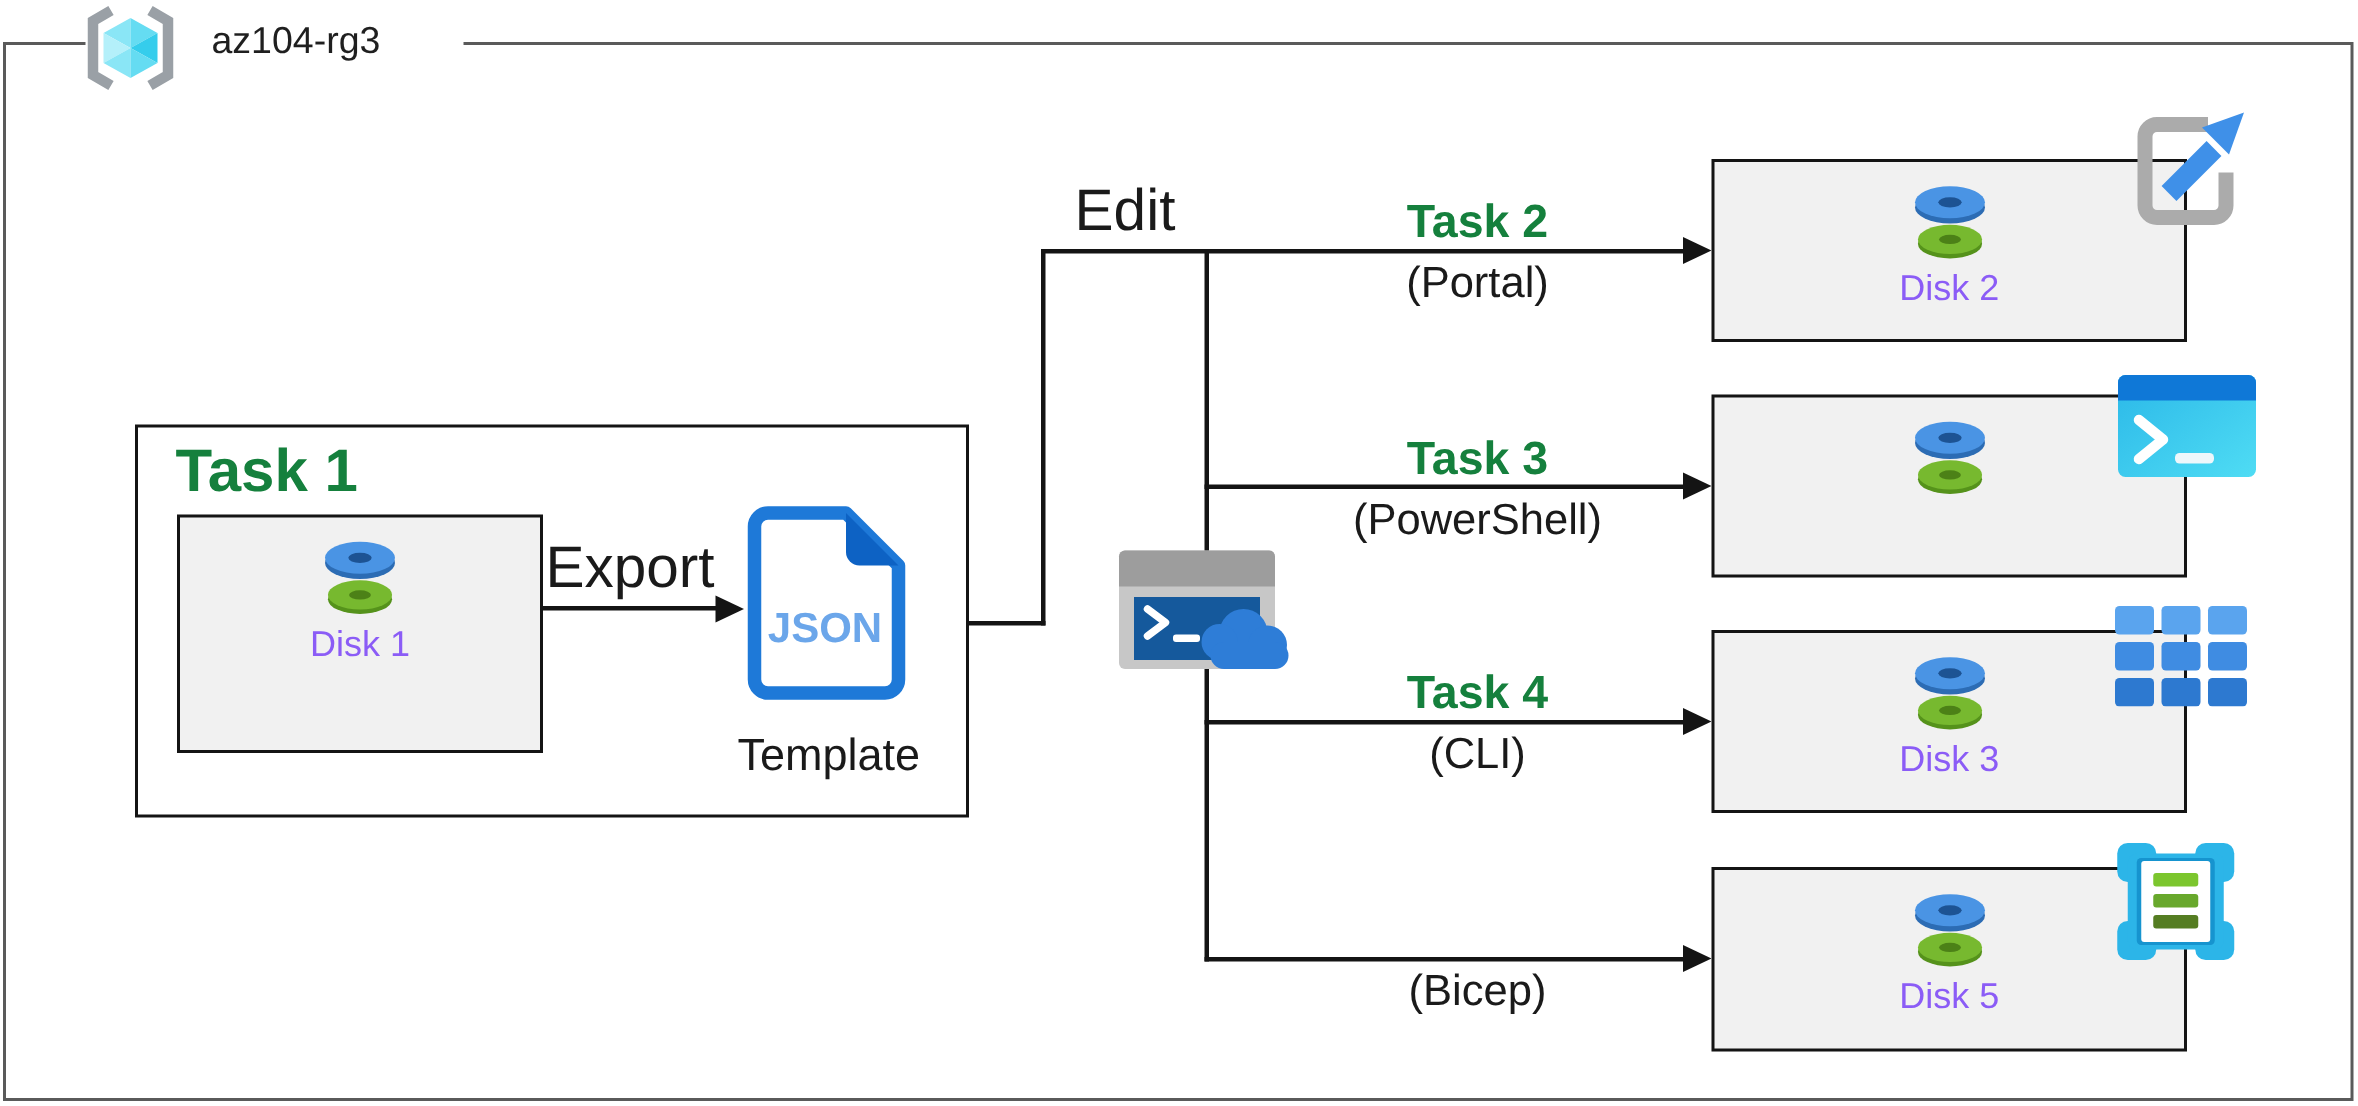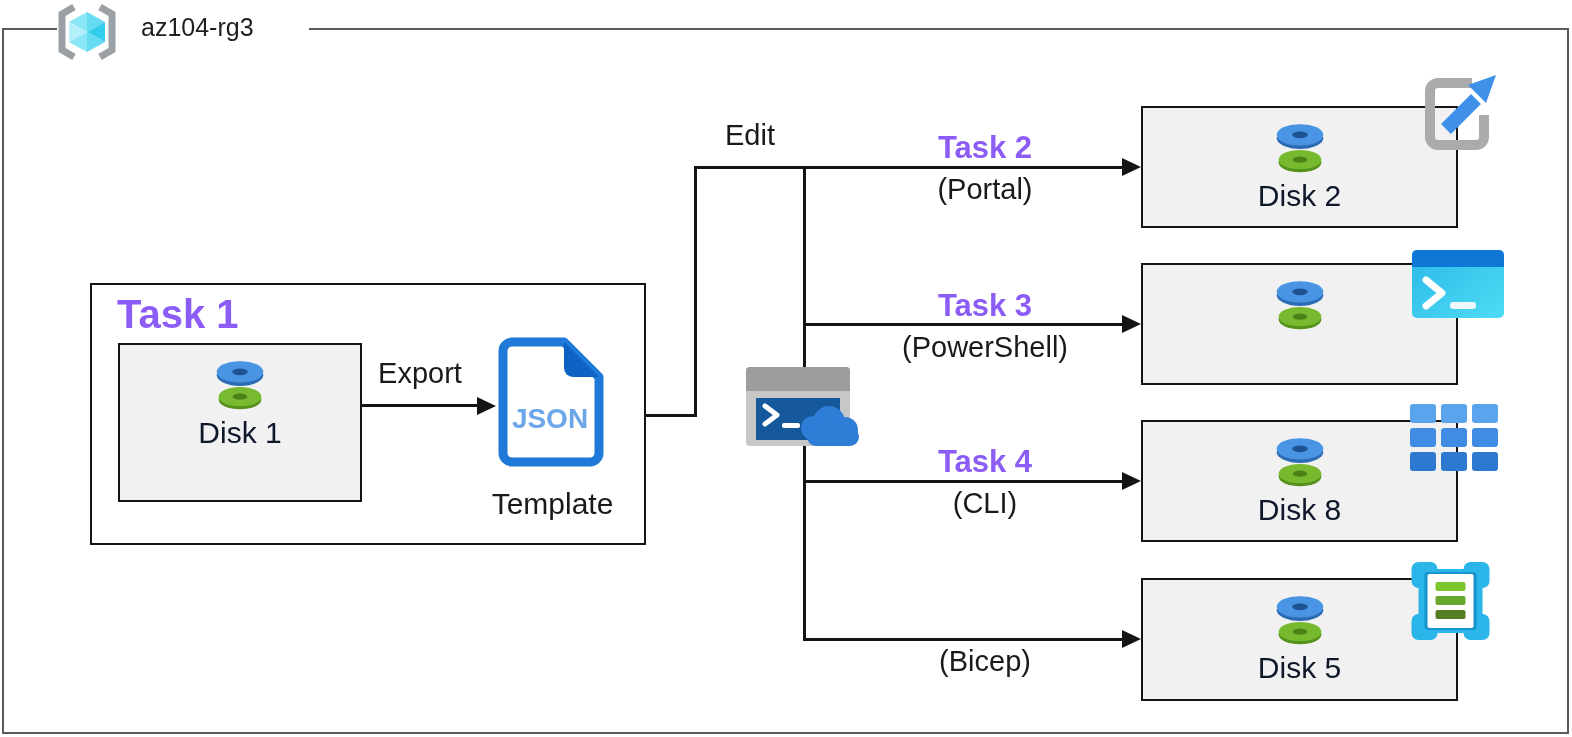--- a/index.html
+++ b/index.html
@@ -7,34 +7,34 @@
     position:relative;width:1572px;height:737px;background:#ffffff;
     font-family:"Liberation Sans", sans-serif;color:#141414;overflow:hidden;
   }
   .frame{position:absolute;left:2px;top:28px;width:1567px;height:706px;
     border:2px solid #5a5a5a;box-sizing:border-box;}
   .gap-cover{position:absolute;left:57px;top:25px;width:252px;height:9px;background:#fff;}
   .rg-label{position:absolute;left:141px;top:13px;font-size:25px;color:#1f1f1f;}
 
   .task1-box{position:absolute;left:90px;top:283px;width:556px;height:262px;
     border:2.5px solid #141414;box-sizing:border-box;background:#fff;}
-  .task-heading{font-weight:bold;color:#8b5cf6;}
+  .task-heading{font-weight:bold;color:#15803d;}
   .task1-title{position:absolute;left:25px;top:7px;font-size:40px;}
 
   .disk-box{position:absolute;background:#f1f1f1;border:2px solid #141414;box-sizing:border-box;}
   .disk-box .disk-svg{display:block;margin:9px auto 0;}
-  .disk-label{text-align:center;font-size:30px;color:#0f172a;margin-top:2px;}
+  .disk-label{text-align:center;font-size:24px;color:#8b5cf6;margin-top:2px;}
 
   .h-line{position:absolute;height:3px;background:#141414;}
   .v-line{position:absolute;width:3px;background:#141414;}
   .arrow-head{position:absolute;width:0;height:0;
     border-top:9px solid transparent;border-bottom:9px solid transparent;
     border-left:19px solid #141414;}
 
-  .flow-label{position:absolute;font-size:29px;color:#1a1a1a;text-align:center;}
+  .flow-label{position:absolute;font-size:39px;color:#1a1a1a;text-align:center;}
   .branch-task{position:absolute;left:880px;width:210px;text-align:center;font-size:31px;}
   .branch-method{position:absolute;left:880px;width:210px;text-align:center;font-size:29px;color:#1a1a1a;}
 
   .abs{position:absolute;}
 </style>
 </head>
 <body>
 
 <div id="canvas">
 
@@ -139,21 +139,21 @@
   <div class="arrow-head" style="left:1122px;top:472px;"></div>
   <div class="disk-box" style="left:1141px;top:420px;width:317px;height:122px;">
     <svg class="disk-svg" width="68" height="60" viewBox="0 0 70 60">
       <ellipse cx="35" cy="46" rx="22" ry="10" fill="#55921b"></ellipse>
       <ellipse cx="35" cy="43" rx="22" ry="10" fill="#77b92f"></ellipse>
       <ellipse cx="35" cy="43" rx="7.5" ry="3.2" fill="#4c8117"></ellipse>
       <ellipse cx="35" cy="21" rx="24" ry="11" fill="#2c6cb4"></ellipse>
       <ellipse cx="35" cy="17.5" rx="24" ry="11" fill="#4a94e4"></ellipse>
       <ellipse cx="35" cy="17.5" rx="8" ry="3.5" fill="#1d5393"></ellipse>
     </svg>
-    <div class="disk-label">Disk 8</div>
+    <div class="disk-label">Disk 3</div>
   </div>
   <svg class="abs" style="left:1410px;top:404px;" width="88" height="67" viewBox="0 0 88 67">
     <g fill="#5aa4ee">
       <rect x="0" y="0" width="26" height="19" rx="3"></rect>
         <rect x="31" y="0" width="26" height="19" rx="3"></rect>
         <rect x="62" y="0" width="26" height="19" rx="3"></rect>
     </g>
     <g fill="#3f8ce2">
       <rect x="0" y="24" width="26" height="19" rx="3"></rect>
         <rect x="31" y="24" width="26" height="19" rx="3"></rect>

